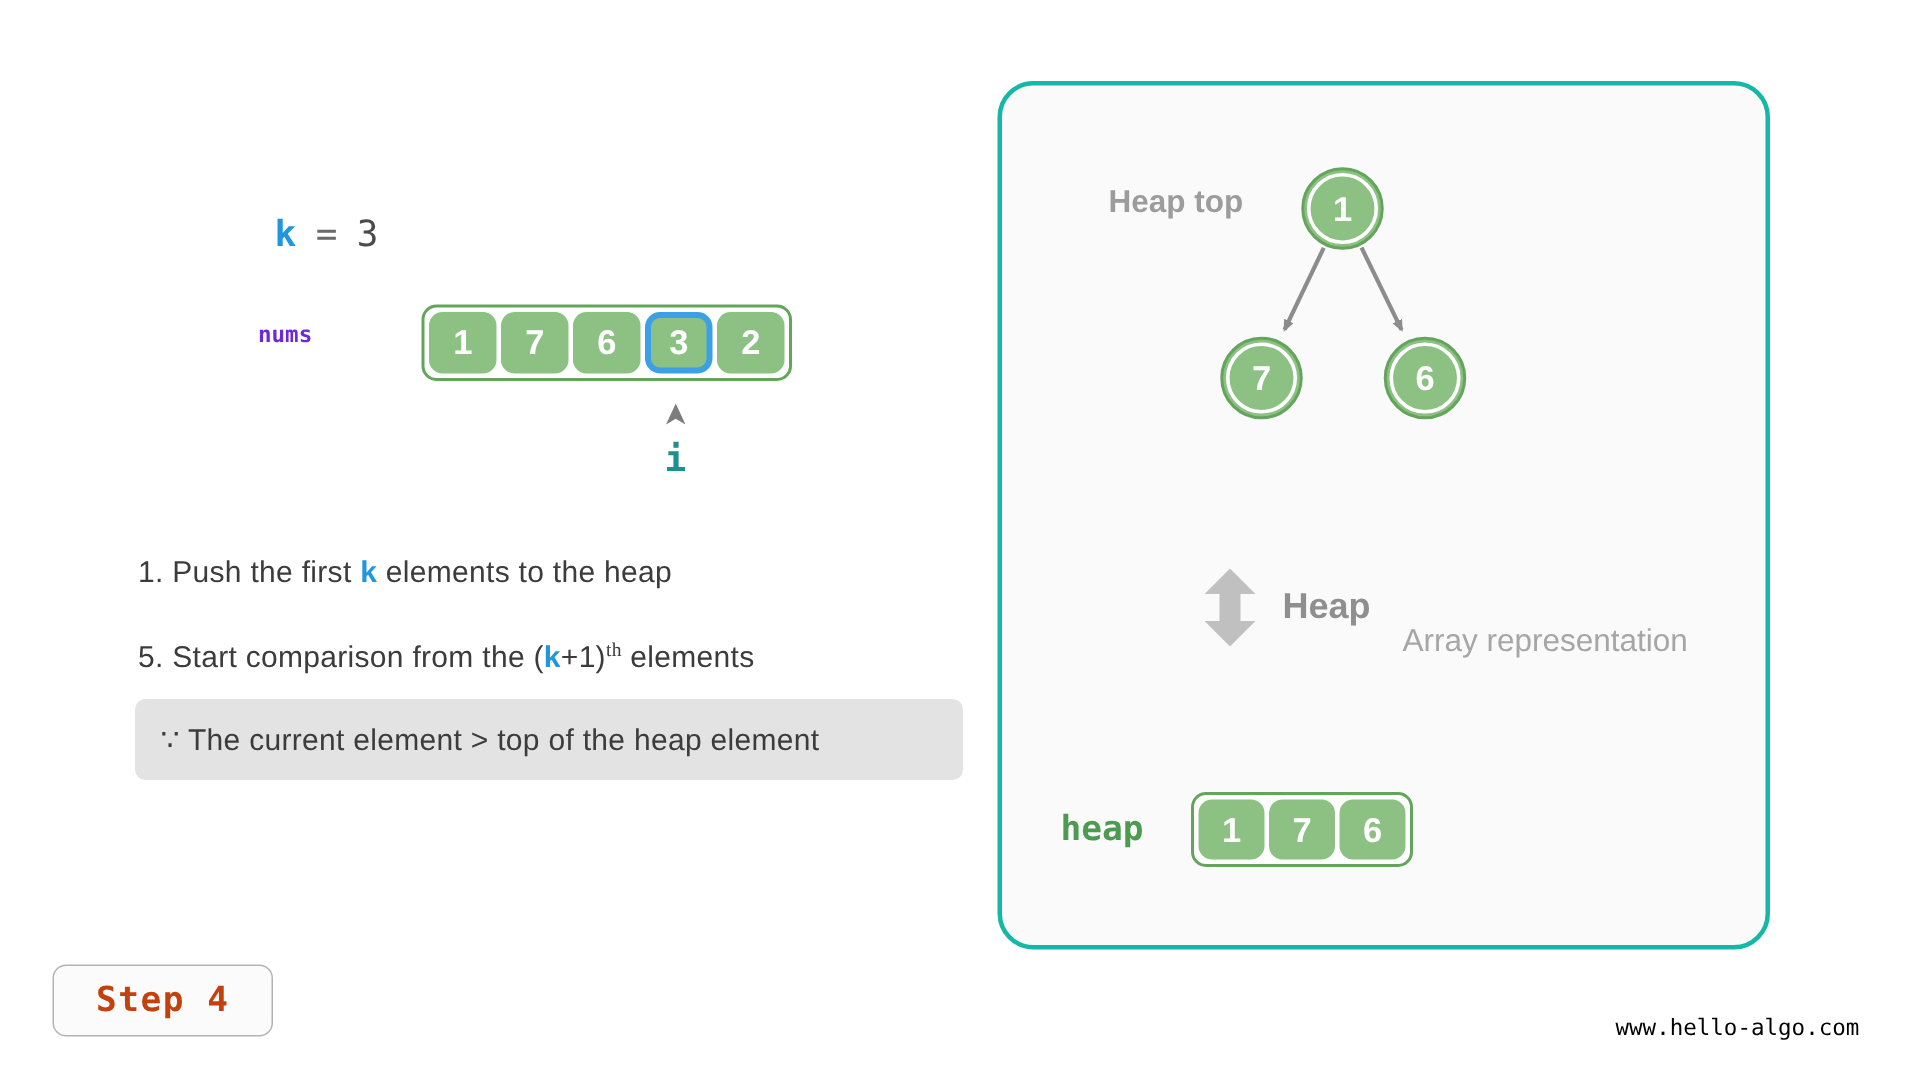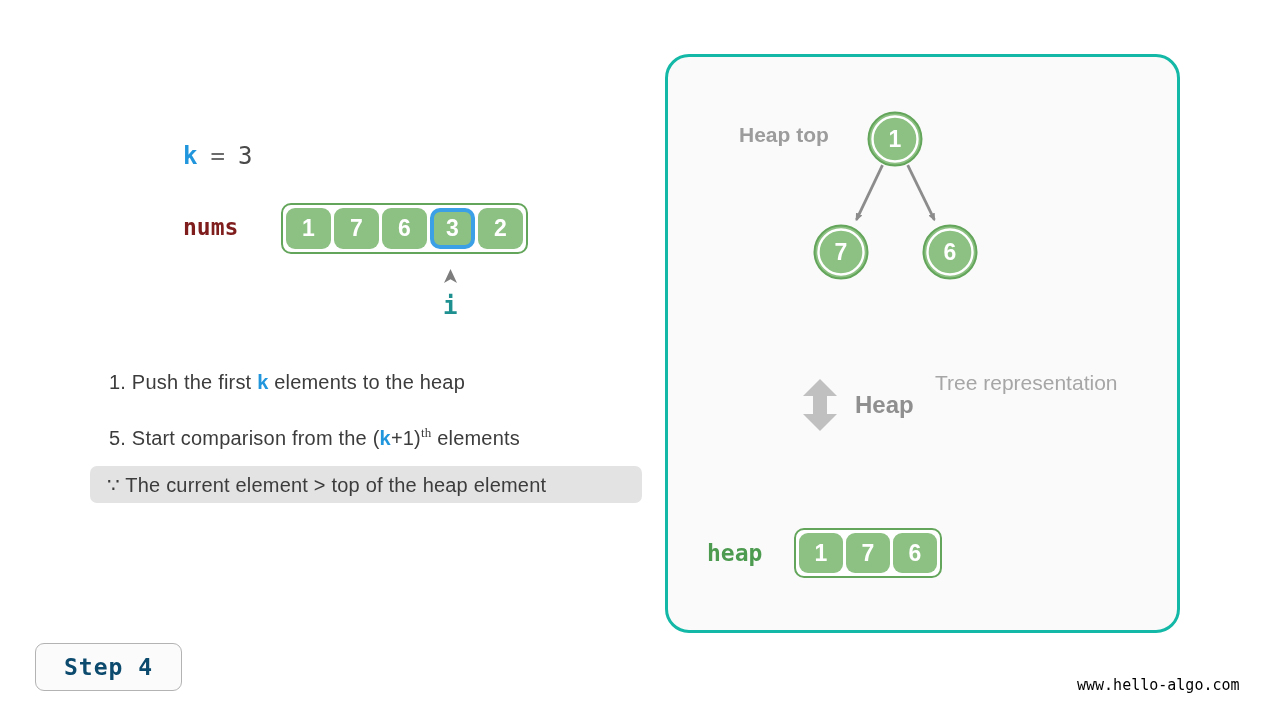--- a/index.html
+++ b/index.html
@@ -11,23 +11,23 @@
     position: absolute; left: 183px; top: 142px;
     display: flex; gap: 13px; align-items: baseline;
     font-family: "DejaVu Sans Mono", monospace;
     font-size: 24px; color: #4a4a4a;
   }
   .k-eq .kvar { color: #2196dd; font-weight: bold; }
   .k-eq .keq { color: #6b6b6b; }
 
   
   .nums-label {
-    position: absolute; left: 183px; top: 214px;
+    position: absolute; left: 172px; top: 214px;
     font-family: "DejaVu Sans Mono", monospace;
-    font-weight: bold; font-size: 23px; color: #7f1d1d;
+    font-weight: bold; font-size: 15px; color: #6d28d9;
   }
   .array-box {
     display: flex; gap: 3px;
     background: #ffffff;
     border: 2px solid #63a55a; border-radius: 10px;
     padding: 3px;
   }
   .nums-array { position: absolute; left: 281px; top: 203px; }
   .cell {
     width: 45px; height: 41px; border-radius: 9px;
@@ -39,29 +39,29 @@
 
   
   .pointer-caret { position: absolute; left: 444px; top: 269px; }
   .pointer-label {
     position: absolute; left: 443px; top: 292px;
     font-family: "DejaVu Sans Mono", monospace;
     font-weight: bold; font-size: 24px; color: #1f9090;
   }
 
   
-  .step-line { position: absolute; left: 92px; font-size: 20px; color: #3c3c3c; letter-spacing: 0.2px; margin-left: 17px; }
+  .step-line { position: absolute; left: 92px; font-size: 20px; color: #3c3c3c; letter-spacing: 0.2px; }
   .step-line .kvar { color: #2196dd; font-weight: bold; }
   .step-line sup { font-size: 13px; font-family: Liberation Serif, serif; }
   #step1 { top: 371px; }
   #step2 { top: 425px; }
 
   
   .note-box {
-    position: absolute; left: 90px; top: 466px; width: 552px; height: 37px;
+    position: absolute; left: 90px; top: 466px; width: 552px; height: 54px;
     background: #e3e3e3; border-radius: 7px;
     display: flex; align-items: center; padding-left: 17px;
     font-size: 20px; color: #3c3c3c; letter-spacing: 0.2px;
   }
 
   
   .panel {
     position: absolute; left: 665px; top: 54px; width: 515px; height: 579px;
     background: #fafafa; border: 3px solid #14b8a6; border-radius: 24px;
   }
@@ -91,21 +91,21 @@
   }
   .heap-array { position: absolute; left: 126px; top: 471px; }
   .heap-array .cell { width: 44px; height: 40px; }
 
   
   .step-badge {
     position: absolute; left: 35px; top: 643px; width: 147px; height: 48px;
     background: #fbfbfb; border: 1.5px solid #b3b3b3; border-radius: 9px;
     display: flex; align-items: center; justify-content: center;
     font-family: "DejaVu Sans Mono", monospace;
-    font-weight: bold; font-size: 23px; color: #0c4a6e; letter-spacing: 1px;
+    font-weight: bold; font-size: 23px; color: #c2410c; letter-spacing: 1px;
   }
   .watermark {
     position: absolute; left: 1077px; top: 676px;
     font-family: "DejaVu Sans Mono", monospace;
     font-size: 15px; color: #000000;
   }
 </style>
 </head>
 <body>
 
@@ -168,21 +168,21 @@
       <circle cx="182" cy="155" r="26.5" fill="#8dc183" stroke="#63a55a" stroke-width="2"></circle>
       <circle cx="182" cy="155" r="22.5" fill="none" stroke="#ffffff" stroke-width="2.4"></circle>
       <text x="182" y="163" text-anchor="middle">6</text>
     </g>
   </svg>
 
   <svg class="updown-icon" width="34" height="52" viewBox="0 0 34 52">
     <path d="M17 0 L34 17 L24 17 L24 35 L34 35 L17 52 L0 35 L10 35 L10 17 L0 17 Z" fill="#c0c0c0"></path>
   </svg>
   <div class="heap-word">Heap</div>
-  <div class="repr" id="tree-repr">Tree representation</div>
+  <div class="repr" id="array-repr">Array representation</div>
 
   <div class="heap-label">heap</div>
   <div class="array-box heap-array">
     <div class="cell">1</div>
     <div class="cell">7</div>
     <div class="cell">6</div>
   </div>
 
 </div>
 

